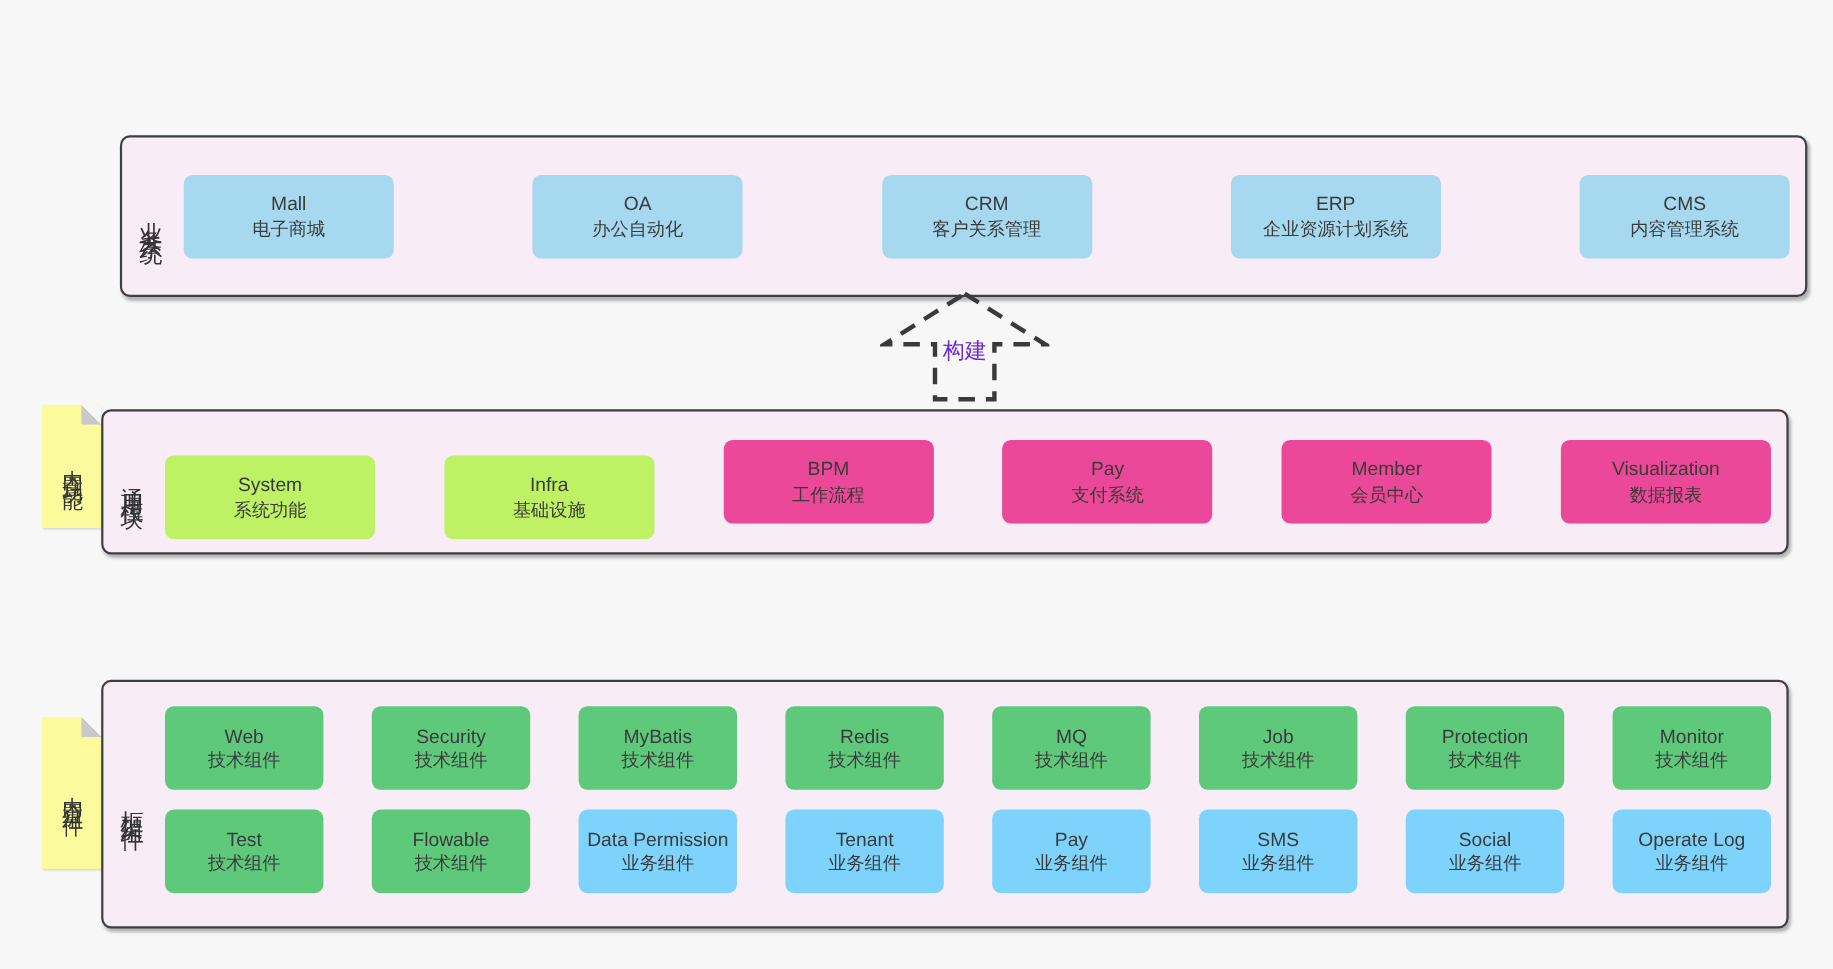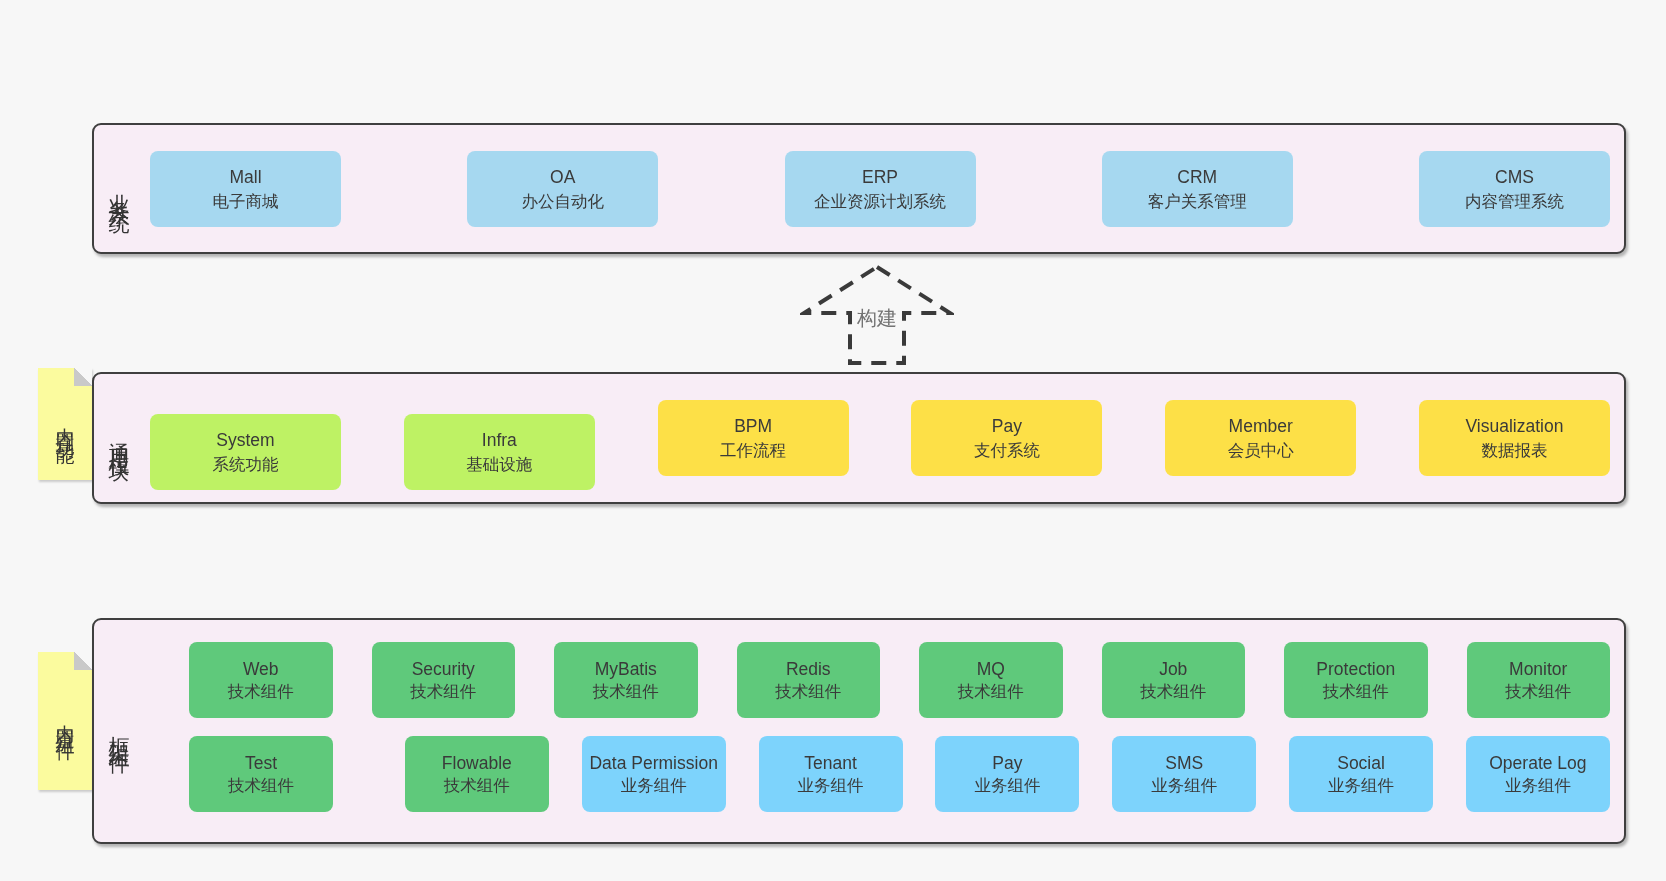--- a/index.html
+++ b/index.html
@@ -9,21 +9,21 @@
     background:#f7f7f7;color:#3a3a3a;
     font-family:"Liberation Sans",sans-serif;
   }
   
   .panel{
     position:absolute;left:92px;width:1534px;box-sizing:border-box;
     background:#f8edf6;border:2px solid #3f3f3f;border-radius:9px;
     box-shadow:2px 3px 3px rgba(0,0,0,0.28);
     z-index:2;
   }
-  .panel-business{top:123px;height:131px;}
+  .panel-business{top:123px;height:147px;margin-left:17px;}
   .panel-modules{top:372px;height:132px;}
   .panel-framework{top:618px;height:226px;}
   .vlabel{
     position:absolute;left:11px;top:50%;transform:translateY(-50%);
     writing-mode:vertical-rl;text-orientation:upright;
     font-size:21px;letter-spacing:6px;color:#333;white-space:nowrap;
   }
   
   .boxrow{
     position:absolute;left:56px;right:14px;top:0;bottom:0;
@@ -37,22 +37,22 @@
   .box{
     display:flex;flex-direction:column;align-items:center;justify-content:center;
     border-radius:8px;text-align:center;line-height:24px;box-sizing:border-box;
   }
   .box .t{font-size:17.5px;}
   .box .s{font-size:16.5px;text-align:right;}
   .wide{width:191px;height:76px;}
   .small{width:144px;height:76px;line-height:22px;}
   .blue{background:#a6d8f0;}
   .red{background:#bef264;margin-top:28px;}
-  .pink{background:#fde047;}
-  .gdark{background:#5fc97b;margin-left:39px;}
+  .pink{background:#ec4899;}
+  .gdark{background:#5fc97b;}
   .glight{background:#7dd3fc;}
   
   .sticky{
     position:absolute;left:38px;width:54px;z-index:1;
     background:#fbfb9e;box-shadow:1px 2px 2px rgba(0,0,0,0.18);
     display:flex;align-items:center;justify-content:center;
   }
   .sticky-modules{top:368px;height:112px;}
   .sticky-framework{top:652px;height:138px;}
   .fold{
@@ -63,47 +63,47 @@
     writing-mode:vertical-rl;text-orientation:upright;
     font-size:19px;letter-spacing:6px;color:#333;white-space:nowrap;
   }
   
   .arrow{position:absolute;width:154px;height:104px;z-index:3;}
   .arrow-build{left:800px;top:263px;}
   .arrow-implement{left:814px;top:501px;}
   .arrow svg{position:absolute;left:0;top:0;}
   .albl{
     position:absolute;left:50%;top:42px;transform:translateX(-50%);
-    background:#f7f7f7;padding:0 3px;font-size:20px;color:#737373;
+    background:#f7f7f7;padding:0 3px;font-size:20px;color:#6d28d9;
     white-space:nowrap;z-index:4;
   }
 </style>
 </head>
 <body>
 
 <div class="stage">
 
   <div class="panel panel-business">
     <div class="vlabel">业务系统</div>
     <div class="boxrow">
       <div class="box wide blue">
         <span class="t">Mall</span>
         <span class="s">电子商城</span>
       </div>
       <div class="box wide blue">
         <span class="t">OA</span>
         <span class="s">办公自动化</span>
       </div>
       <div class="box wide blue">
+        <span class="t">CRM</span>
+        <span class="s">客户关系管理</span>
+      </div>
+      <div class="box wide blue">
         <span class="t">ERP</span>
         <span class="s">企业资源计划系统</span>
-      </div>
-      <div class="box wide blue">
-        <span class="t">CRM</span>
-        <span class="s">客户关系管理</span>
       </div>
       <div class="box wide blue">
         <span class="t">CMS</span>
         <span class="s">内容管理系统</span>
       </div>
     </div>
   </div>
 
   <div class="arrow arrow-build">
     <svg width="154" height="104" viewBox="0 0 154 104">

